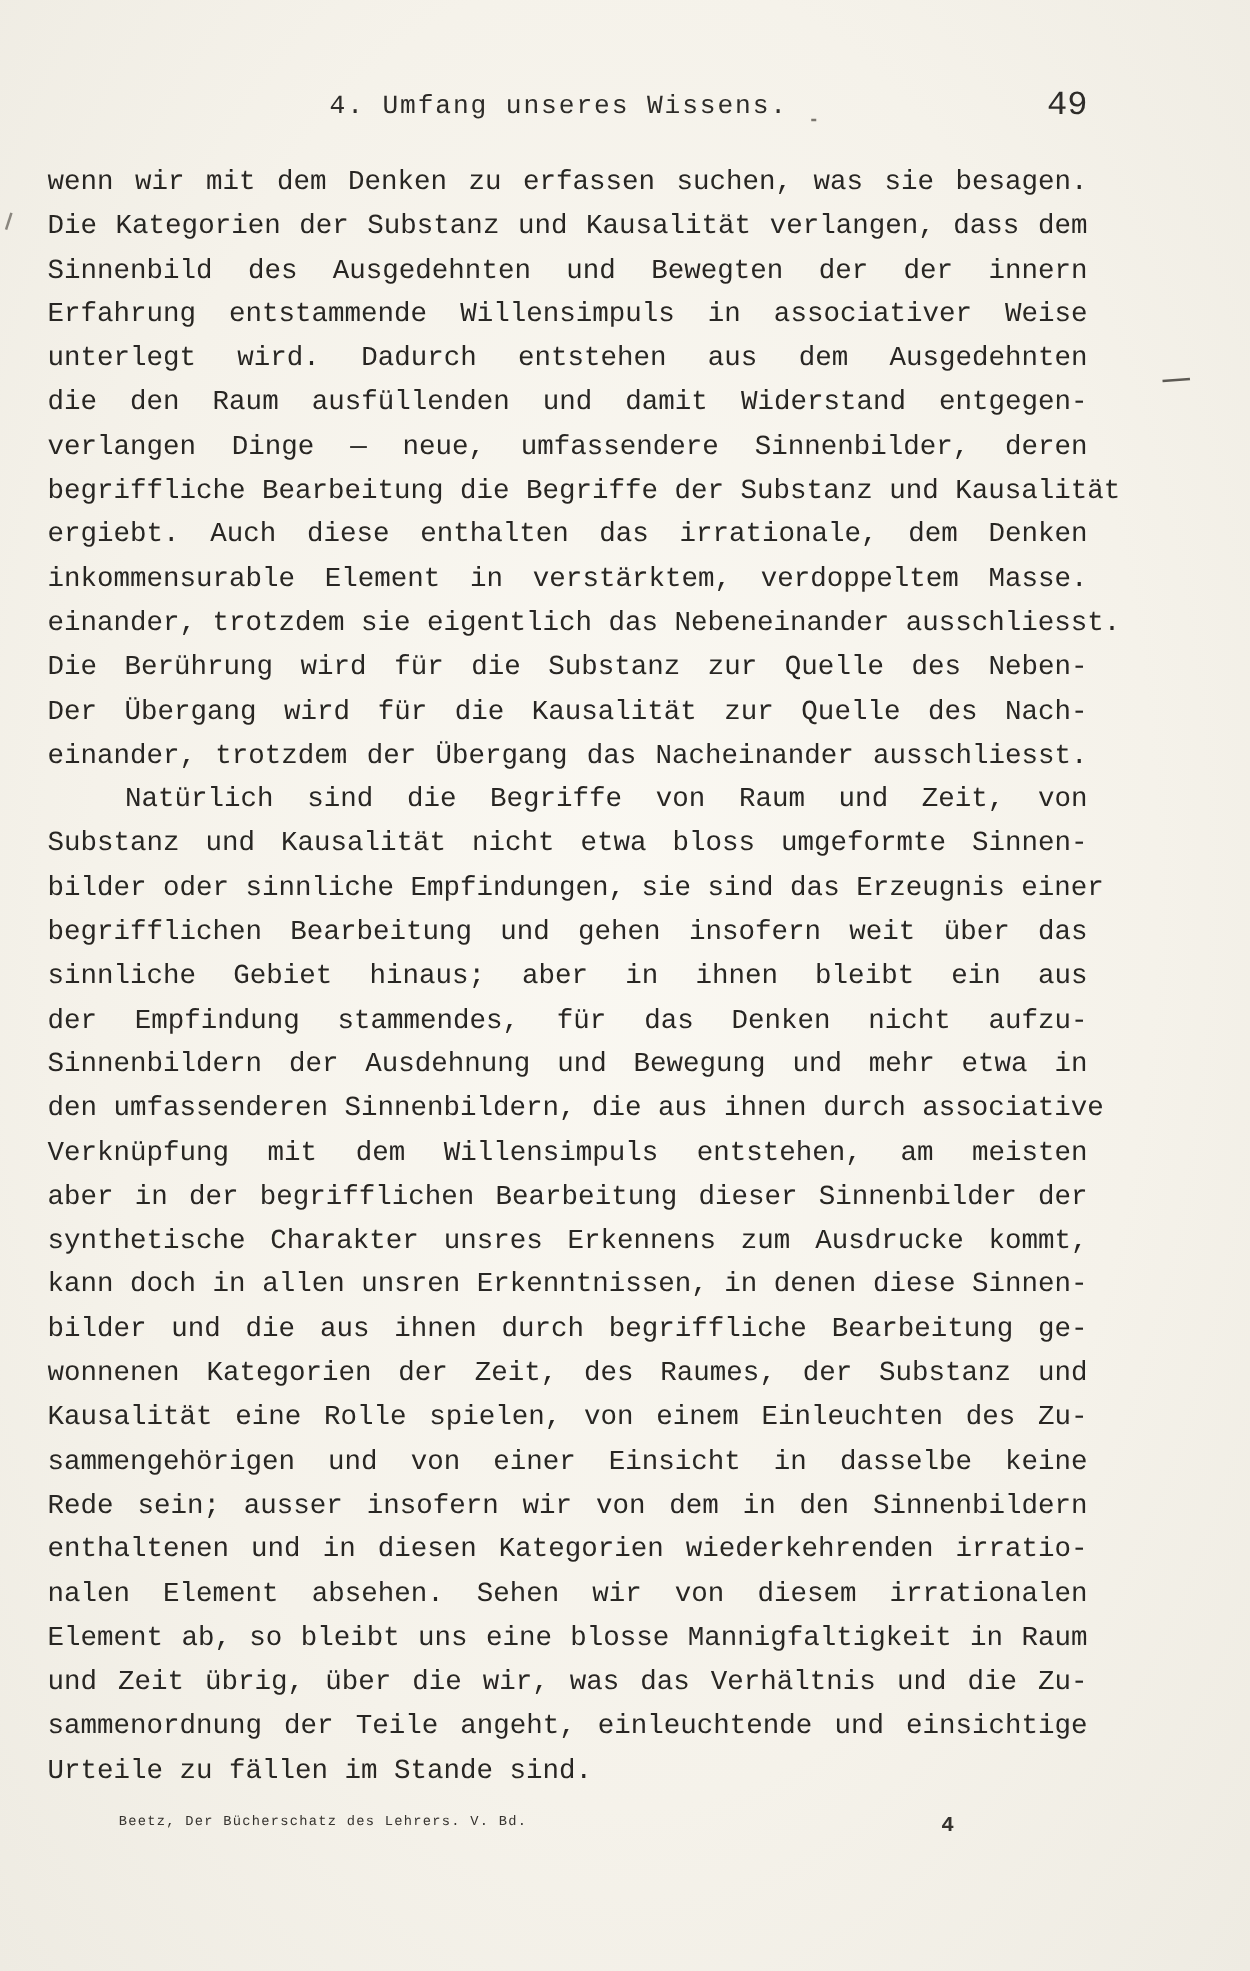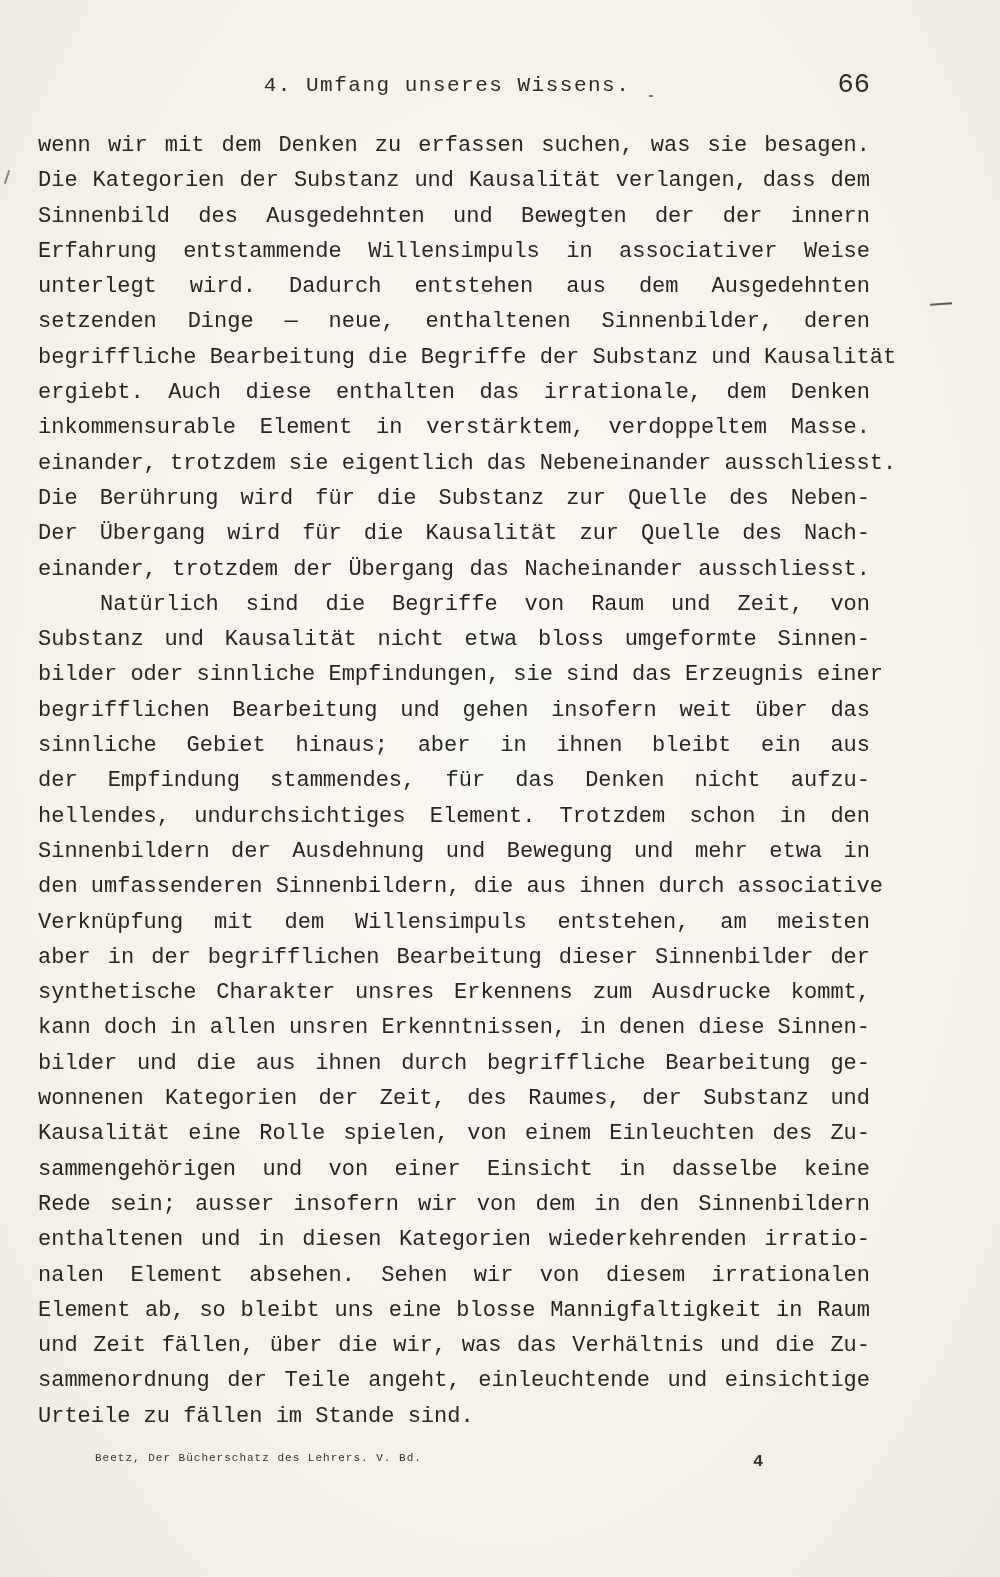--- a/index.html
+++ b/index.html
@@ -117,63 +117,63 @@
     background: #7a766e;
   }
 </style>
 </head>
 <body>
 
 <div class="page">
 
   <div class="running-head">
     <span class="head-title">4. Umfang unseres Wissens.</span>
-    <span class="page-number">66</span>
+    <span class="page-number">49</span>
   </div>
 
   <div class="artifact-headdot"></div>
   <div class="artifact-left"></div>
   <div class="artifact-right"></div>
 
   <div class="text-block">
       <div class="line">wenn wir mit dem Denken zu erfassen suchen, was sie besagen.</div>
       <div class="line">Die Kategorien der Substanz und Kausalität verlangen, dass dem</div>
       <div class="line">Sinnenbild des Ausgedehnten und Bewegten der der innern</div>
       <div class="line">Erfahrung entstammende Willensimpuls in associativer Weise</div>
       <div class="line">unterlegt wird.  Dadurch entstehen aus dem Ausgedehnten</div>
-      <div class="line">setzenden Dinge — neue, enthaltenen Sinnenbilder, deren</div>
+      <div class="line">die den Raum ausfüllenden und damit Widerstand entgegen-</div>
+      <div class="line">verlangen Dinge — neue, umfassendere Sinnenbilder, deren</div>
       <div class="line">begriffliche Bearbeitung die Begriffe der Substanz und Kausalität</div>
       <div class="line">ergiebt.  Auch diese enthalten das irrationale, dem Denken</div>
       <div class="line">inkommensurable Element in verstärktem, verdoppeltem Masse.</div>
       <div class="line">einander, trotzdem sie eigentlich das Nebeneinander ausschliesst.</div>
       <div class="line">Die Berührung wird für die Substanz zur Quelle des Neben-</div>
       <div class="line">Der Übergang wird für die Kausalität zur Quelle des Nach-</div>
       <div class="line">einander, trotzdem der Übergang das Nacheinander ausschliesst.</div>
       <div class="line indent">Natürlich sind die Begriffe von Raum und Zeit, von</div>
       <div class="line">Substanz und Kausalität nicht etwa bloss umgeformte Sinnen-</div>
       <div class="line">bilder oder sinnliche Empfindungen, sie sind das Erzeugnis einer</div>
       <div class="line">begrifflichen Bearbeitung und gehen insofern weit über das</div>
       <div class="line">sinnliche Gebiet hinaus; aber in ihnen bleibt ein aus</div>
       <div class="line">der Empfindung stammendes, für das Denken nicht aufzu-</div>
-      <div class="line">hellendes, undurchsichtiges Element.  Trotzdem schon in den</div>
       <div class="line">Sinnenbildern der Ausdehnung und Bewegung und mehr etwa in</div>
       <div class="line">den umfassenderen Sinnenbildern, die aus ihnen durch associative</div>
       <div class="line">Verknüpfung mit dem Willensimpuls entstehen, am meisten</div>
       <div class="line">aber in der begrifflichen Bearbeitung dieser Sinnenbilder der</div>
       <div class="line">synthetische Charakter unsres Erkennens zum Ausdrucke kommt,</div>
       <div class="line">kann doch in allen unsren Erkenntnissen, in denen diese Sinnen-</div>
       <div class="line">bilder und die aus ihnen durch begriffliche Bearbeitung ge-</div>
       <div class="line">wonnenen Kategorien der Zeit, des Raumes, der Substanz und</div>
       <div class="line">Kausalität eine Rolle spielen, von einem Einleuchten des Zu-</div>
       <div class="line">sammengehörigen und von einer Einsicht in dasselbe keine</div>
       <div class="line">Rede sein; ausser insofern wir von dem in den Sinnenbildern</div>
       <div class="line">enthaltenen und in diesen Kategorien wiederkehrenden irratio-</div>
       <div class="line">nalen Element absehen.  Sehen wir von diesem irrationalen</div>
       <div class="line">Element ab, so bleibt uns eine blosse Mannigfaltigkeit in Raum</div>
-      <div class="line">und Zeit fällen, über die wir, was das Verhältnis und die Zu-</div>
+      <div class="line">und Zeit übrig, über die wir, was das Verhältnis und die Zu-</div>
       <div class="line">sammenordnung der Teile angeht, einleuchtende und einsichtige</div>
       <div class="line flush">Urteile zu fällen im Stande sind.</div>
     </div>
 
   <div class="footer">
     <span class="footer-left">Beetz, Der Bücherschatz des Lehrers.  V. Bd.</span>
     <span class="footer-right">4</span>
   </div>
 
 </div>

